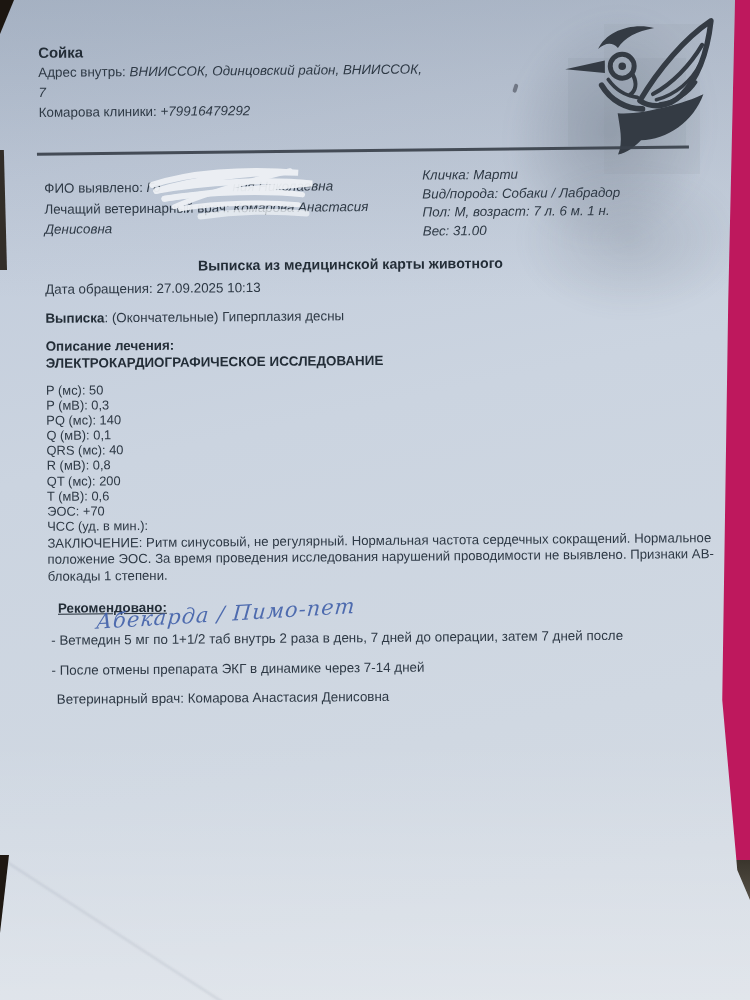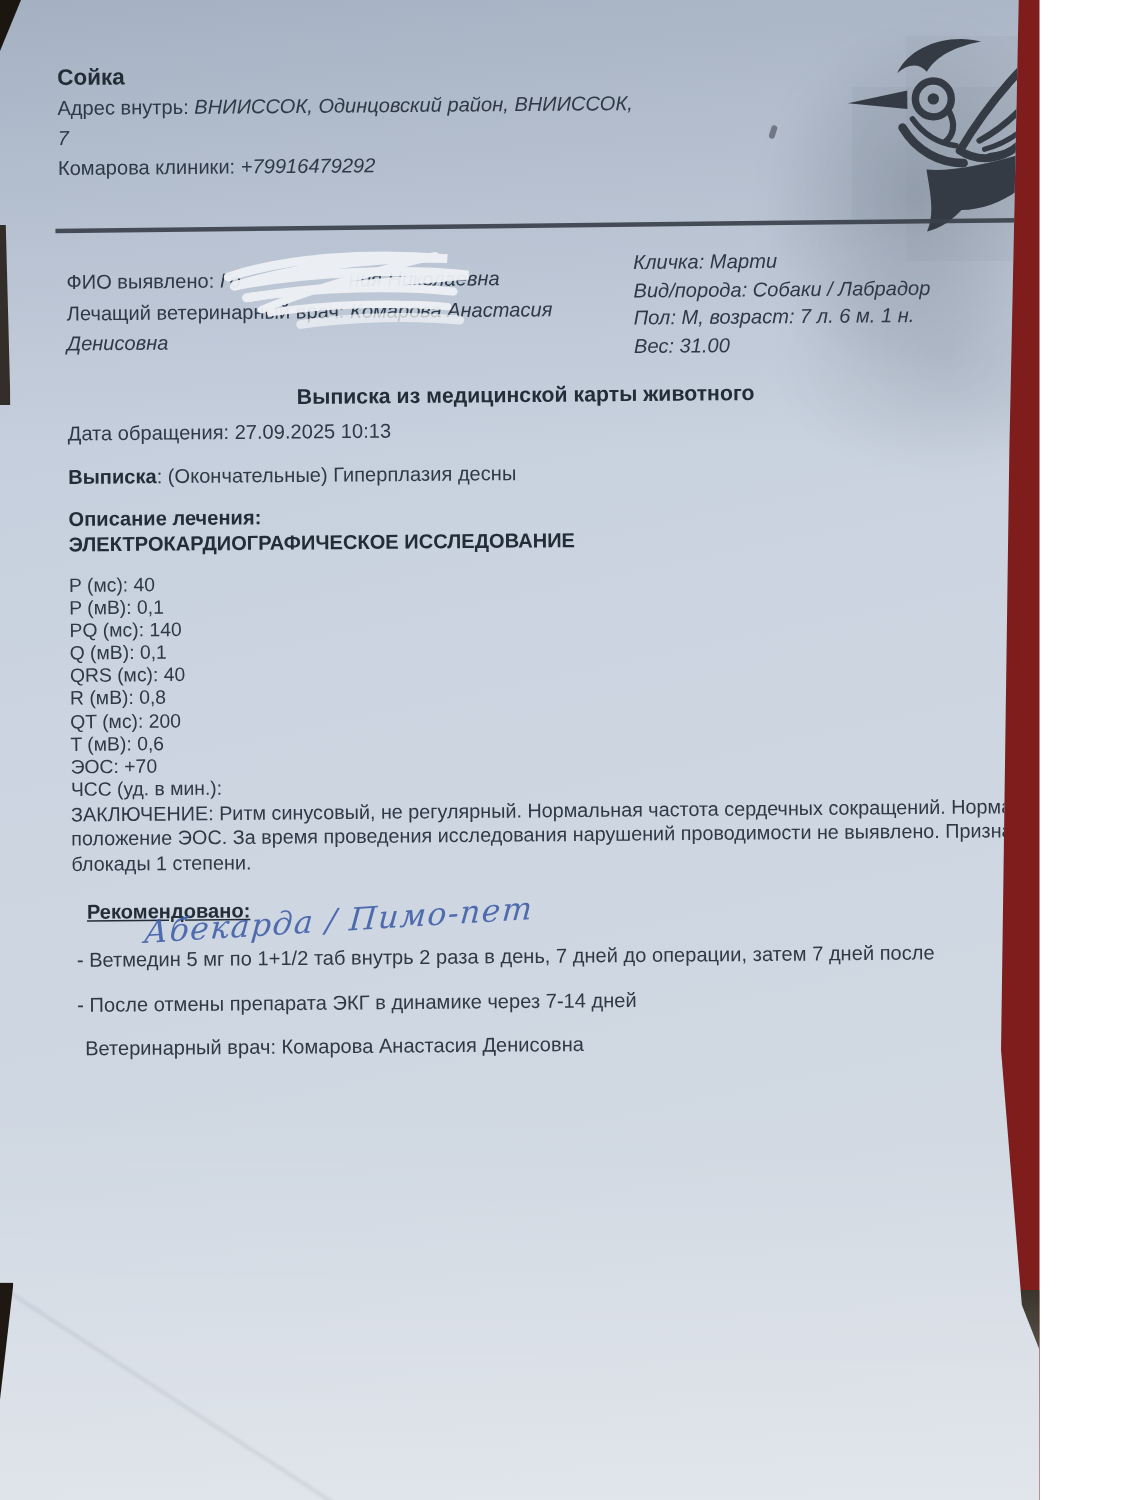--- a/index.html
+++ b/index.html
@@ -1,18 +1,18 @@
 <!DOCTYPE html>
 <html><head>
 <meta charset="utf-8">
 <style>
   html,body{margin:0;padding:0;}
   .photo{
-    position:relative; width:693px; height:1000px; overflow:hidden;
-    background:#7f1d1d;
+    position:relative; width:750px; height:1000px; overflow:hidden;
+    background:#be185d;
     font-family:"Liberation Sans", sans-serif;
   }
   
   .table-corner{
     position:absolute; right:0; bottom:0; width:20px; height:140px;
     background:linear-gradient(180deg,#3a352c,#7d786e 70%,#8a857a);
   }
   
   .paper{
     position:absolute; inset:0;
@@ -175,22 +175,22 @@
       </div>
 
       <div class="abs diagnosis">
         <span class="b">Выписка</span><span>: (Окончательные) Гиперплазия десны</span>
       </div>
 
       <div class="abs treat-head b">Описание лечения:</div>
       <div class="abs study-title b">ЭЛЕКТРОКАРДИОГРАФИЧЕСКОЕ ИССЛЕДОВАНИЕ</div>
 
       <div class="abs ecg">
-        <div>P (мс): 40</div>
-        <div>P (мВ): 0,1</div>
+        <div>P (мс): 50</div>
+        <div>P (мВ): 0,3</div>
         <div>PQ (мс): 140</div>
         <div>Q (мВ): 0,1</div>
         <div>QRS (мс): 40</div>
         <div>R (мВ): 0,8</div>
         <div>QT (мс): 200</div>
         <div>T (мВ): 0,6</div>
         <div>ЭОС: +70</div>
         <div>ЧСС (уд. в мин.):</div>
       </div>
 

